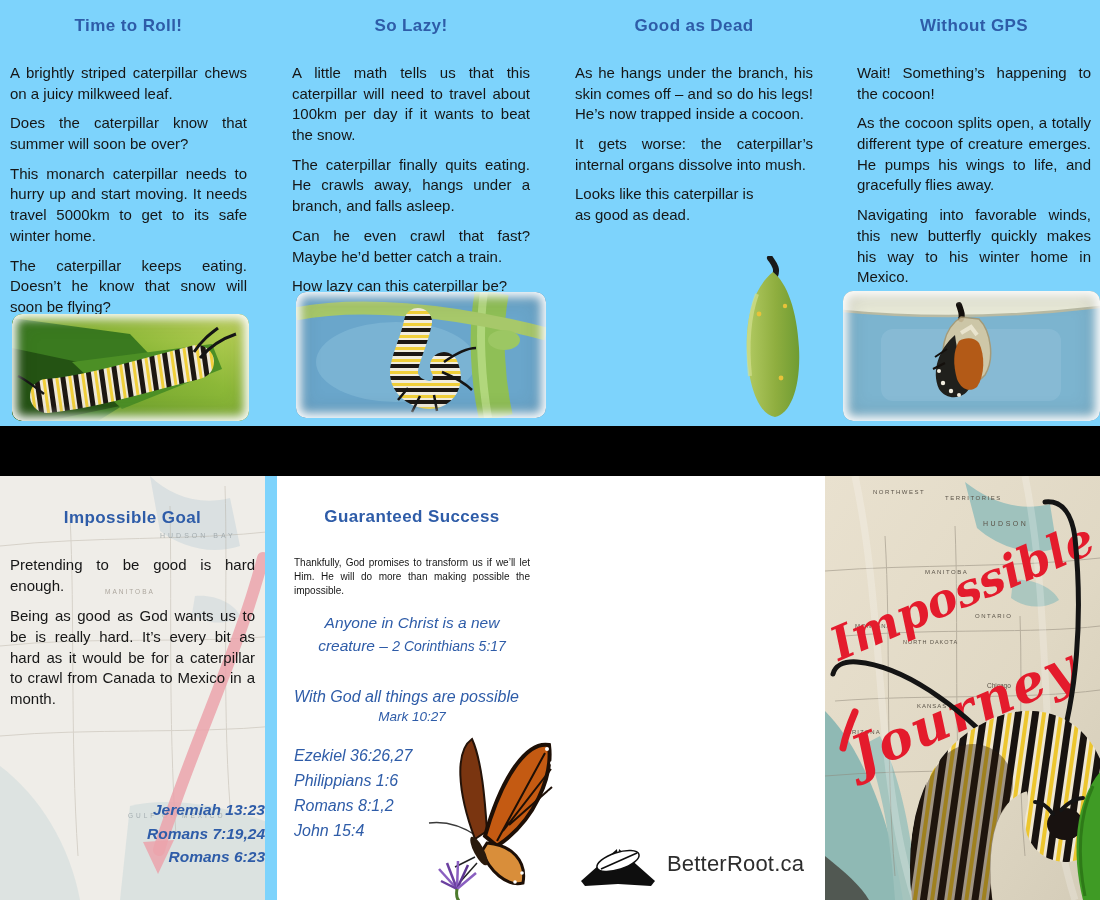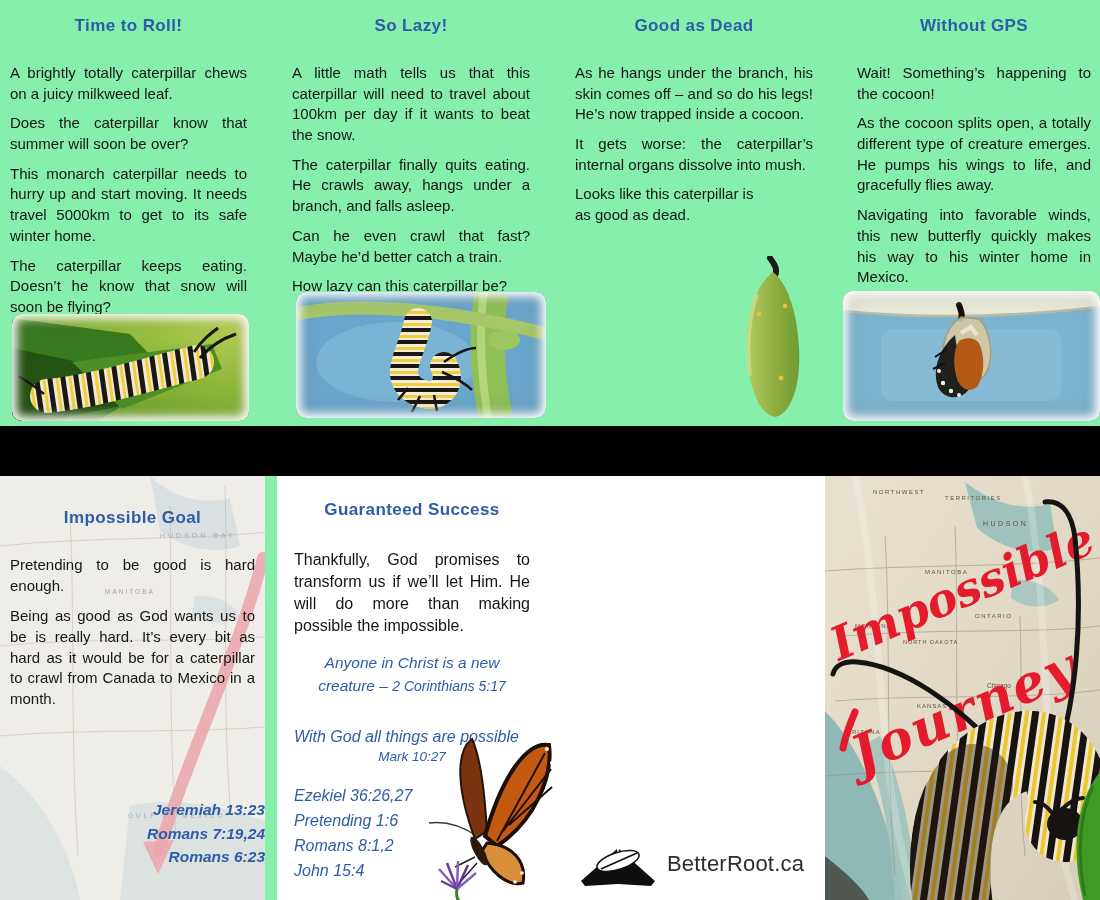--- a/index.html
+++ b/index.html
@@ -1,18 +1,18 @@
 <!DOCTYPE html>
 <html><head>
 <meta charset="utf-8">
 <style>
   * { margin:0; padding:0; box-sizing:border-box; }
   html,body { background:#ffffff; }
   body { width:1100px; height:900px; font-family:"Liberation Sans", sans-serif; }
-  .page { position:relative; width:1100px; height:900px; background:#86efac; overflow:hidden; color:#161616; }
+  .page { position:relative; width:1100px; height:900px; background:#7dd3fc; overflow:hidden; color:#161616; }
 
   
   .col { position:absolute; top:0; }
   .col-1 { left:10px;  width:237px; }
   .col-2 { left:292px; width:238px; }
   .col-3 { left:575px; width:238px; }
   .col-4 { left:857px; width:234px; }
   h2.sect { font-size:17px; font-weight:bold; letter-spacing:.4px; text-align:center;
             color:#2e5ca8; margin:16px 0 27px 0; }
   .col p { font-size:15px; line-height:1.38; text-align:justify; margin-bottom:9px; }
@@ -33,23 +33,23 @@
 
   
   .back-panel { position:absolute; left:0; top:476px; width:265px; height:424px; overflow:hidden; }
   .back-panel .map { position:absolute; inset:0; }
   .back-panel .content { position:absolute; inset:0; padding:16px 10px 0 10px; }
   .back-panel .content p { font-size:15px; line-height:1.38; text-align:justify; margin-bottom:10px; }
   .back-refs { position:absolute; left:0; top:322px; width:100%; text-align:right;
                color:#2e5ca8; font-style:italic; font-size:15.5px; line-height:1.52;font-weight:bold; }
 
   .inside-panel { position:absolute; left:277px; top:476px; width:548px; height:424px; background:#fff; overflow:hidden; }
-  .inside-txt { position:absolute; left:17px; top:8px; width:236px; }
+  .inside-txt { position:absolute; left:17px; top:15px; width:236px; }
   .inside-txt h2 { margin-bottom:29px; }
-  .inside-txt .lead { font-size:16px; line-height:1.38; text-align:justify; }
+  .inside-txt .lead { font-size:10px; line-height:1.38; text-align:justify; }
   .q1 { margin-top:15px; text-align:center; color:#2e5ca8; font-style:italic;
         font-size:15.5px; line-height:1.45; }
   .q1 .small { font-size:14px; }
   .q2 { margin-top:31px; color:#2e5ca8; font-style:italic; font-size:16px; white-space:nowrap; }
   .q2ref { text-align:center; color:#2e5ca8; font-style:italic; font-size:13.5px; margin-top:3px; }
   .refs { margin-top:19px; color:#2e5ca8; font-style:italic; font-size:16px; line-height:25px; }
 
   .butterfly-wrap { position:absolute; left:150px; top:255px; width:135px; height:170px; }
   .logo { position:absolute; left:300px; top:363px; display:flex; align-items:center; gap:8px; }
   .logo-text { font-size:22px; color:#2d2d2d; letter-spacing:.2px; }
@@ -57,21 +57,21 @@
   .cover-panel { position:absolute; left:825px; top:476px; width:275px; height:424px; overflow:hidden; }
   .cover-panel svg { display:block; }
 </style>
 </head>
 <body>
 
 <div class="page">
 
   <section class="col col-1">
     <h2 class="sect">Time to Roll!</h2>
-    <p>A brightly totally caterpillar chews on a juicy milkweed leaf.</p>
+    <p>A brightly striped caterpillar chews on a juicy milkweed leaf.</p>
     <p>Does the caterpillar know that summer will soon be over?</p>
     <p>This monarch caterpillar needs to hurry up and start moving. It needs travel 5000km to get to its safe winter home.</p>
     <p>The caterpillar keeps eating. Doesn’t he know that snow will soon be flying?</p>
   </section>
 
   <section class="col col-2">
     <h2 class="sect">So Lazy!</h2>
     <p>A little math tells us that this caterpillar will need to travel about 100km per day if it wants to beat the snow.</p>
     <p>The caterpillar finally quits eating.  He crawls away, hangs under a branch, and falls asleep.</p>
     <p>Can he even crawl that fast? Maybe he’d better catch a train.</p>
@@ -222,21 +222,21 @@
         <div>Anyone in Christ is a new</div>
         <div>
           <span>creature –</span>
           <span class="small">2 Corinthians 5:17</span>
         </div>
       </div>
       <div class="q2">With God all things are possible</div>
       <div class="q2ref">Mark 10:27</div>
       <div class="refs">
         <div>Ezekiel 36:26,27</div>
-        <div>Pretending 1:6</div>
+        <div>Philippians 1:6</div>
         <div>Romans 8:1,2</div>
         <div>John 15:4</div>
       </div>
     </div>
 
     <div class="butterfly-wrap">
       <svg width="135" height="170" viewBox="0 0 135 170">
         <path d="M50,105 C 35,95 18,90 2,92" stroke="#3a3a3a" stroke-width="1.5" fill="none"></path>
         <path d="M48,108 C 30,60 28,20 45,8 C 55,30 58,70 60,100 Z" fill="#7a3510" stroke="#241309" stroke-width="2"></path>
         <path d="M58,105 C 75,45 100,10 122,14 C 126,45 108,90 70,115 Z" fill="#c45a12" stroke="#1d0f06" stroke-width="4"></path>

